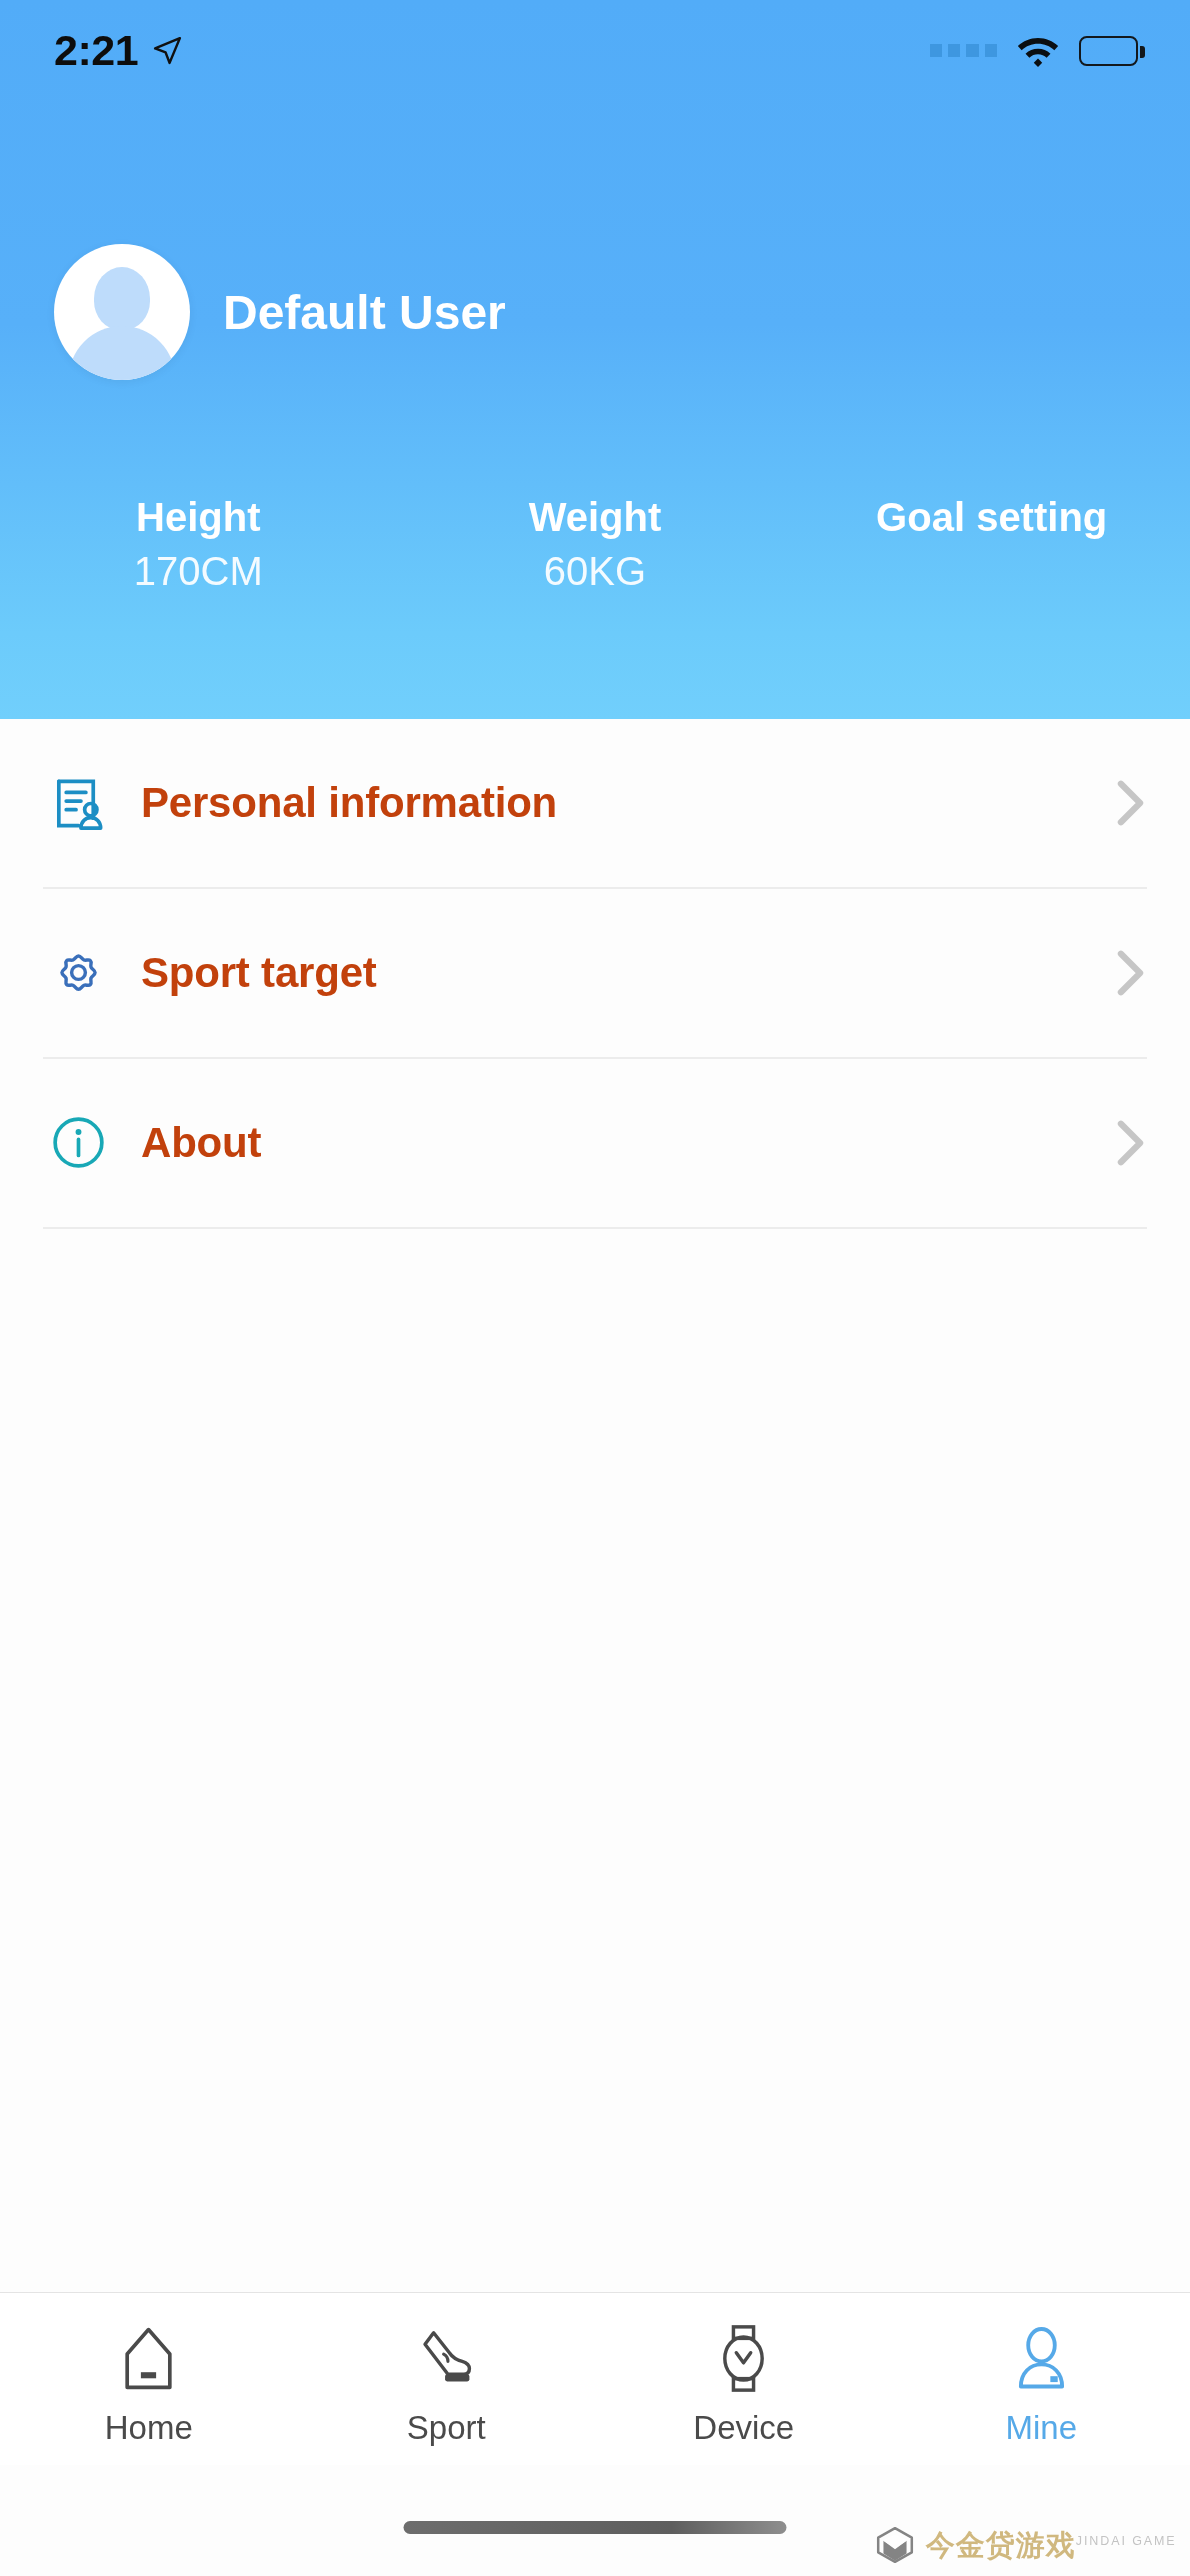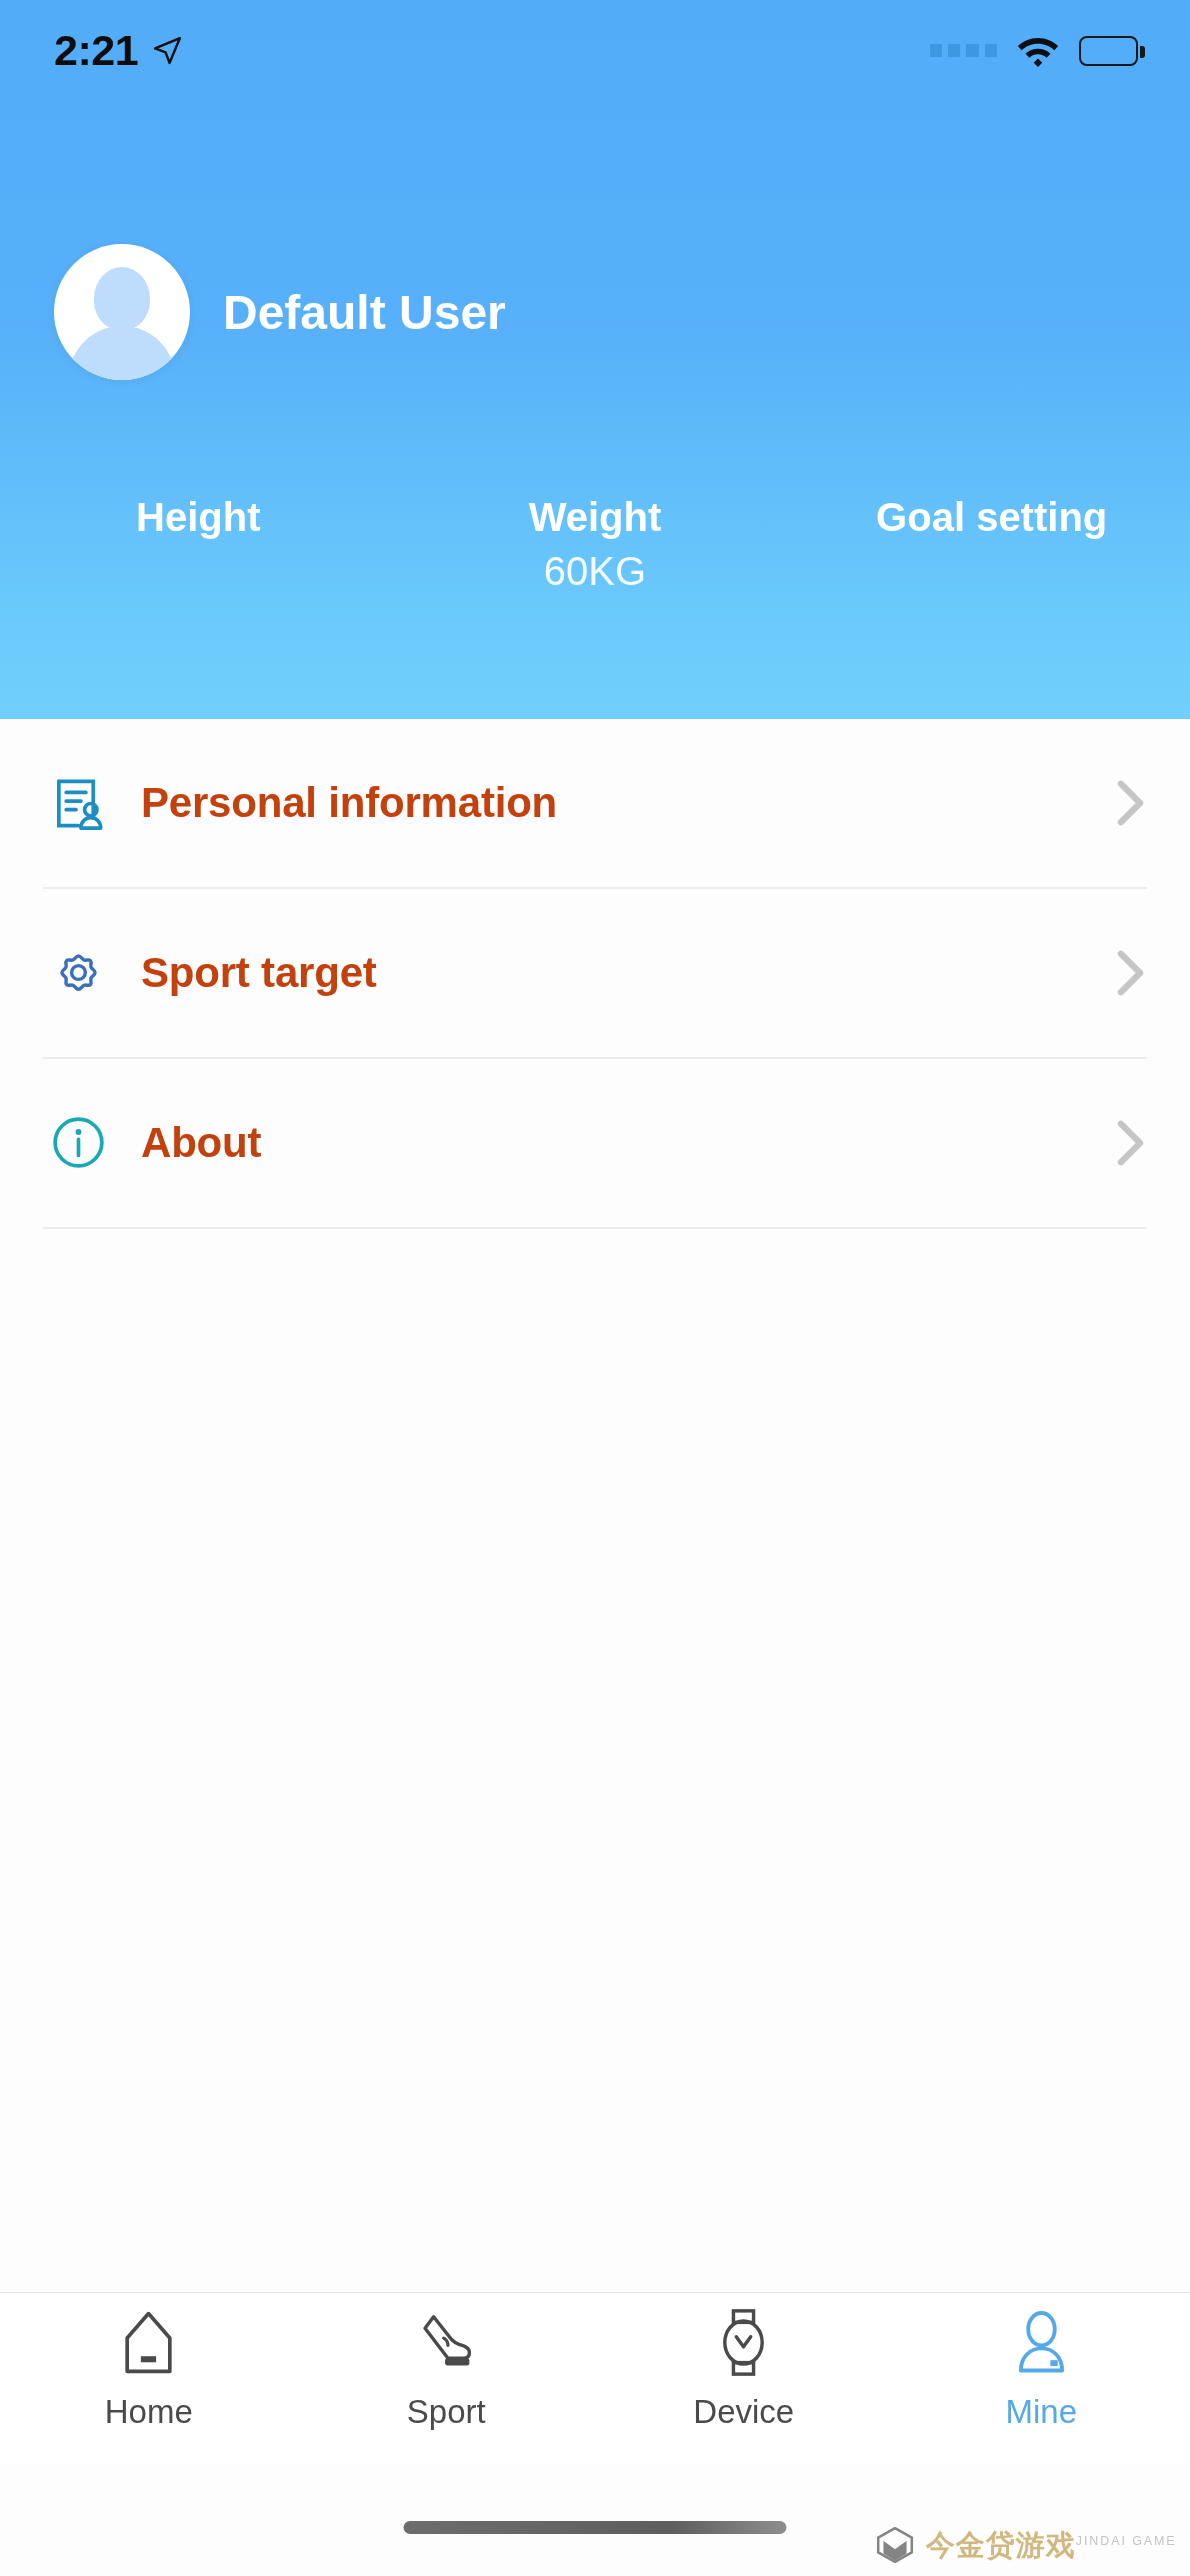--- a/index.html
+++ b/index.html
@@ -68,21 +68,21 @@
   }
   .menu-icon { width:71px; height:71px; flex:0 0 auto; display:flex; align-items:center; justify-content:center; }
   .menu-label { margin-left:27px; font-size:42px; font-weight:600; color:#c2410c; letter-spacing:-0.2px; }
   .chev { margin-left:auto; width:33px; height:48px; display:block; }
   .divider { height:1.9px; background:#ececec; margin:0 43px; }
 
   
   .tabbar {
     position:absolute; bottom:111px; left:0; width:1190px; height:173px;
     background:#ffffff; border-top:1.9px solid #e4e4e4;
-    display:flex; align-items:flex-start; padding-top:12px;
+    display:flex; align-items:flex-start; padding-top:28px;
   }
   .tab { flex:1; display:flex; flex-direction:column; align-items:center; gap:13.4px; }
   .tab-icon { width:75px; height:75px; display:flex; align-items:center; justify-content:center; }
   .tab-label { font-size:33px; color:#4a4a4a; }
   .tab.active .tab-label { color:#56a9e8; }
 
   
   .home-ind {
     position:absolute; bottom:42px; left:50%; transform:translateX(-50%);
     width:383px; height:13.4px; border-radius:7.7px;
@@ -133,20 +133,21 @@
       <div class="avatar">
         <span class="head"></span>
         <span class="body"></span>
       </div>
       <div class="username">Default User</div>
     </div>
 
     <div class="stats">
       <div class="stat">
         <div class="stat-label">Height</div>
+        <div class="stat-value">170CM</div>
       </div>
       <div class="stat">
         <div class="stat-label">Weight</div>
         <div class="stat-value">60KG</div>
       </div>
       <div class="stat">
         <div class="stat-label">Goal setting</div>
       </div>
     </div>
   </div>

